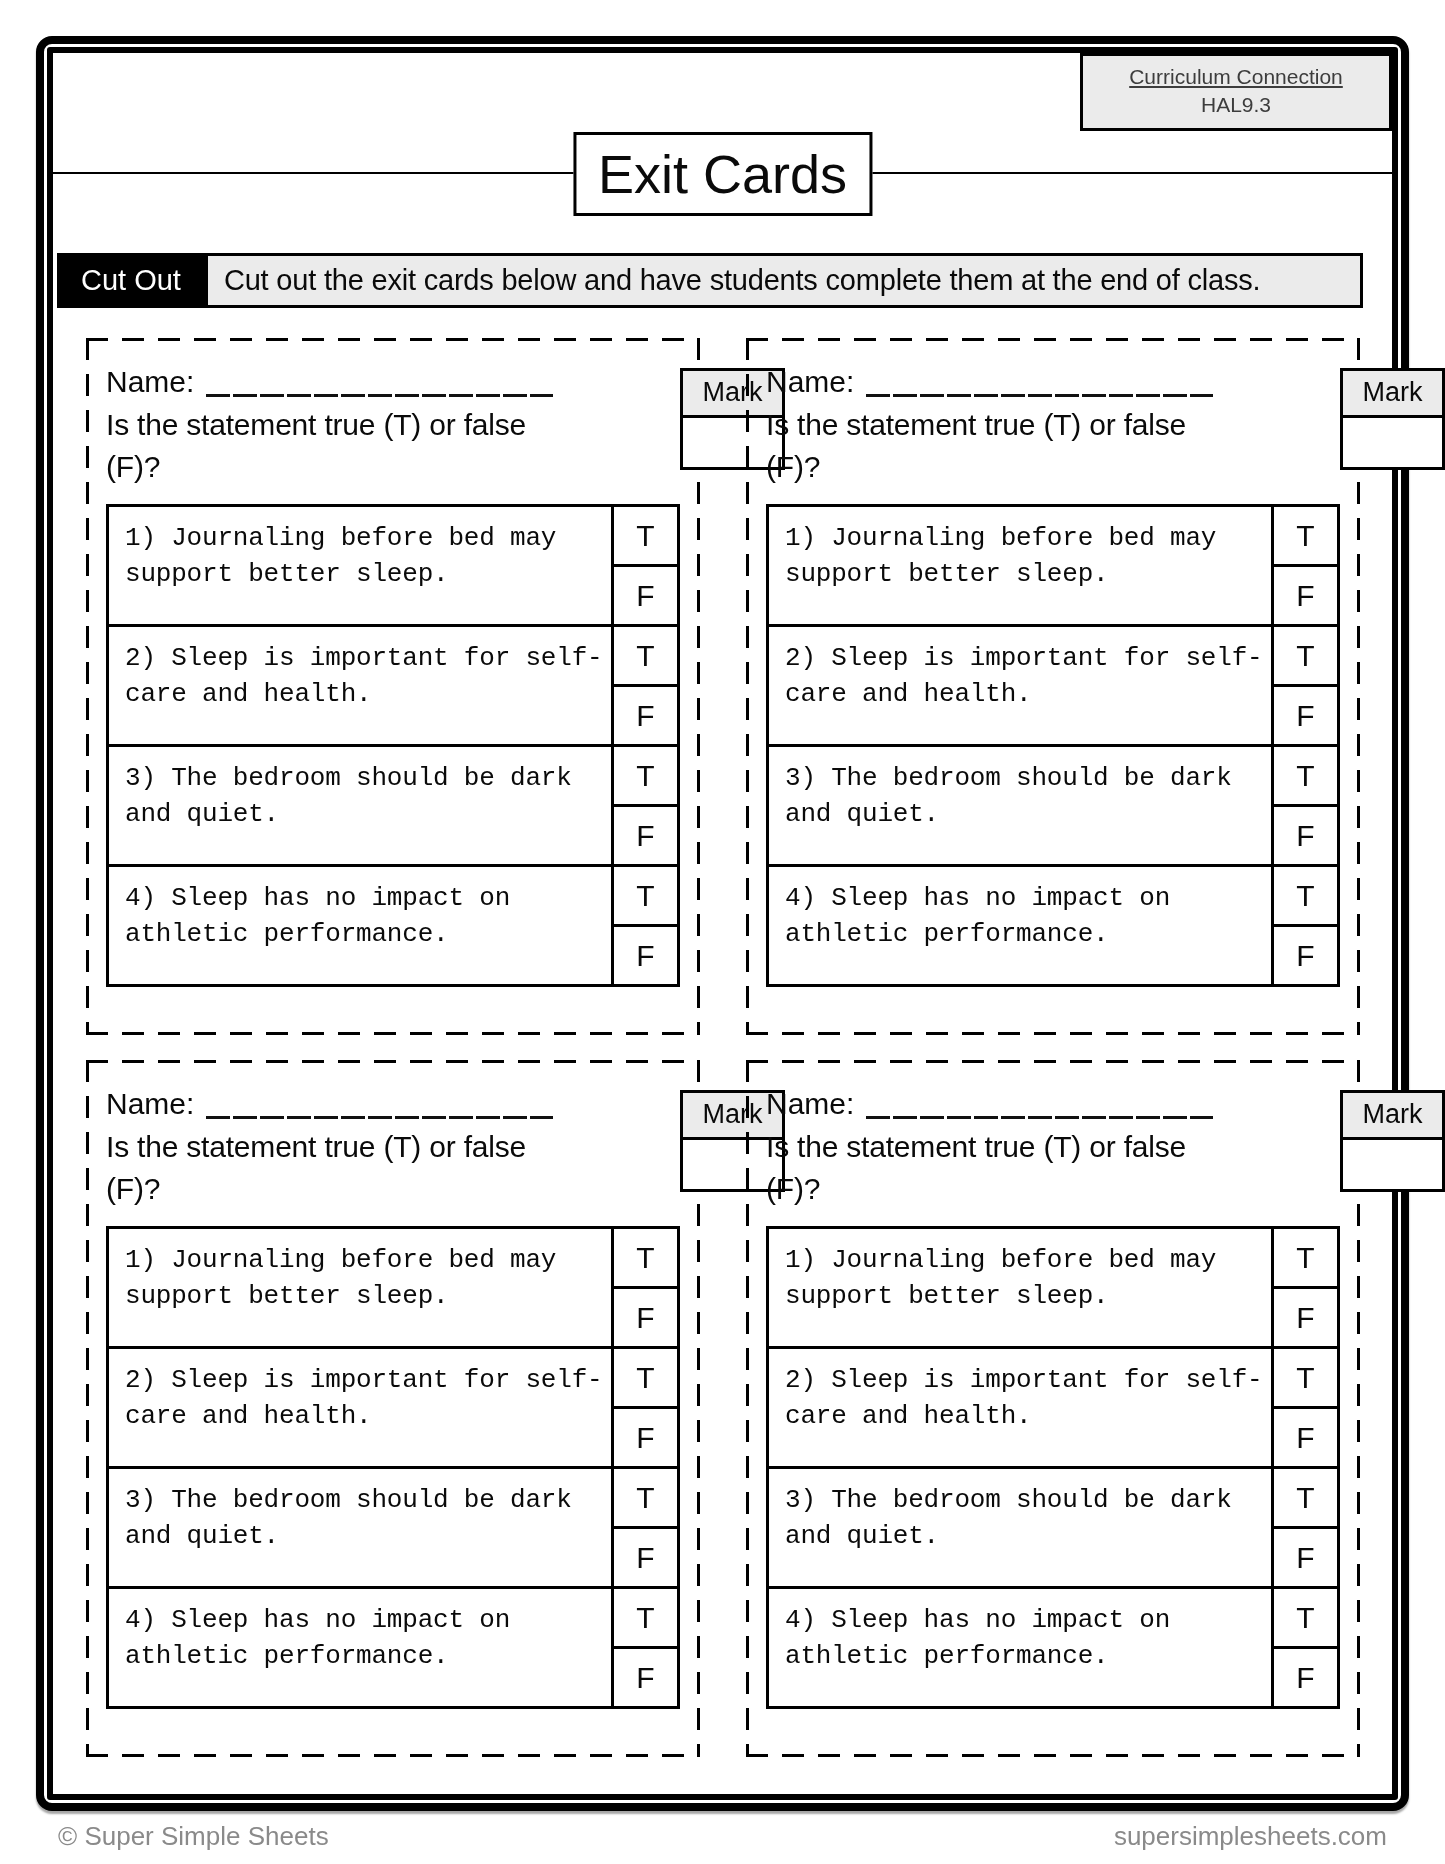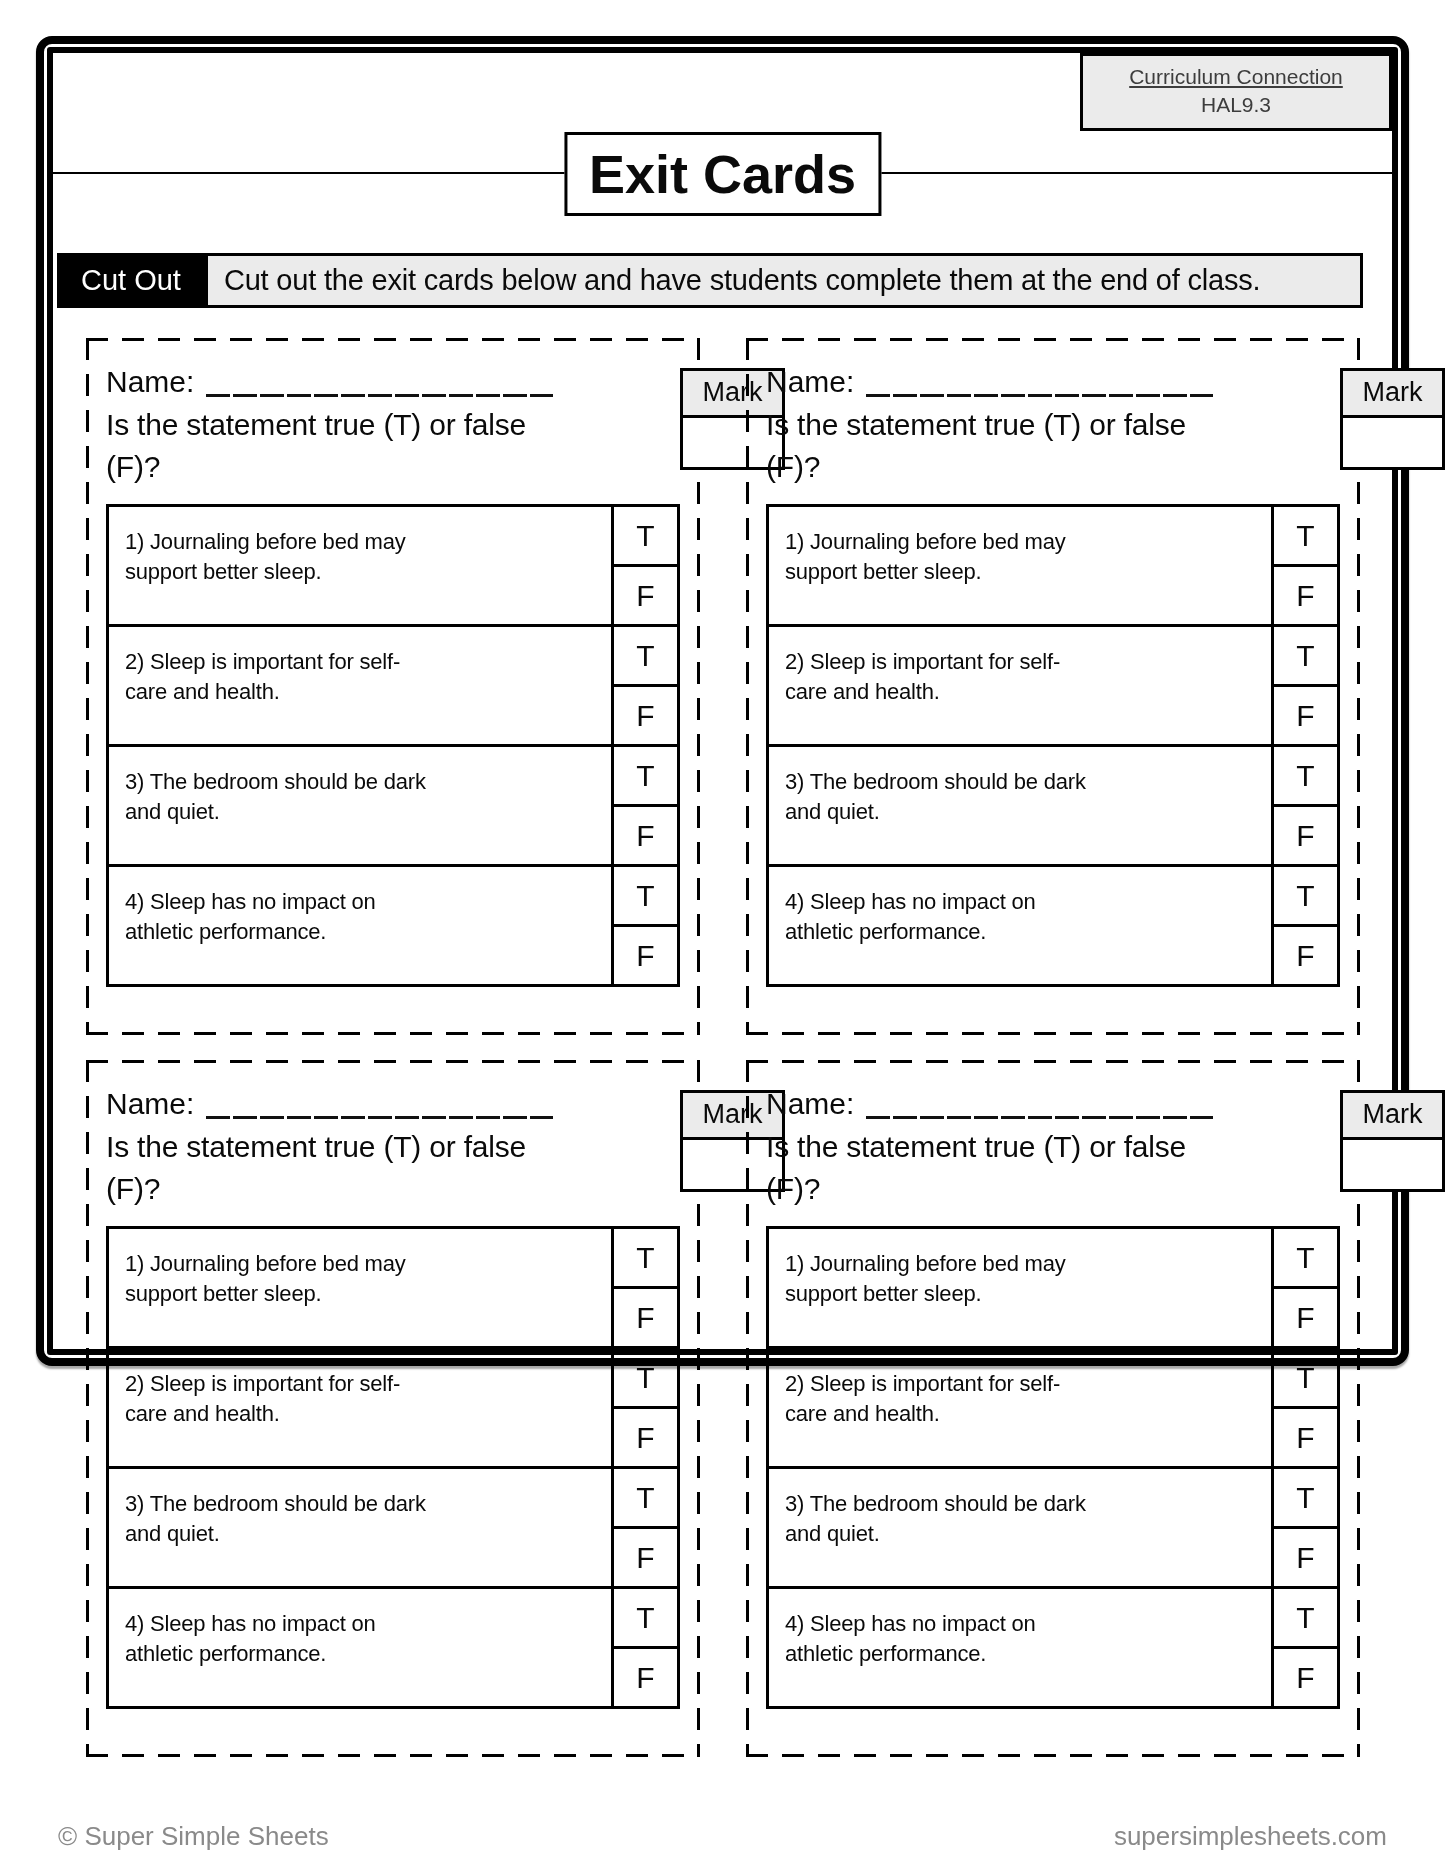--- a/index.html
+++ b/index.html
@@ -3,21 +3,21 @@
 <meta charset="utf-8">
 <style>
   * { margin:0; padding:0; box-sizing:border-box; }
   html, body { width:1445px; height:1864px; background:#ffffff; overflow:hidden; }
   body { font-family:"Liberation Sans", sans-serif; color:#0a0a0a; }
 
   .page { position:relative; width:1445px; height:1864px; background:#fff; }
 
   
   .frame-outer {
-    position:absolute; left:36px; top:36px; width:1373px; height:1330px;
+    position:absolute; left:36px; top:36px; width:1373px; height:1775px;
     border:8px solid #000; border-radius:16px; background:#fff;
     box-shadow:0 3px 2px rgba(0,0,0,0.35);
   }
   .frame-inner {
     position:absolute; left:3px; top:3px; right:3px; bottom:3px;
     border:6px solid #000; border-radius:3px;
   }
   .content { position:absolute; left:0; top:0; right:0; bottom:0; }
 
   
@@ -28,21 +28,21 @@
     padding:7px 8px 8px;
   }
   .curriculum-label { text-decoration:underline; }
 
   
   .title-row { position:relative; height:164px; }
   .title-rule { position:absolute; left:0; right:0; top:119px; height:2px; background:#000; }
   .title-box {
     position:absolute; left:50%; top:79px; transform:translateX(-50%);
     background:#fff; border:3px solid #000; padding:0 22px;
-    font-size:54px; font-weight:bold; line-height:1.45; white-space:nowrap;
+    font-size:54px; font-weight:normal; line-height:1.45; white-space:nowrap;
   }
 
   
   .cutout-row { display:flex; align-items:stretch; height:55px; margin:36px 29px 0 4px; }
   .cutout-label {
     background:#000; color:#fff; font-size:29px;
     display:flex; align-items:center; padding:9px 24px; white-space:nowrap;
   }
   .cutout-text {
     flex:1; background:#ebebeb; border:3px solid #000;
@@ -73,21 +73,21 @@
     background:repeating-linear-gradient(90deg,#111 0 24px,transparent 24px 27px);
   }
   .question { margin-top:4px; font-size:30px; line-height:1.4; letter-spacing:-0.2px; }
 
   .mark-box { position:absolute; top:4px; right:-105px; width:105px; border:3px solid #000; background:#fff; }
   .mark-label { background:#ebebeb; border-bottom:3px solid #000; text-align:center; font-size:27px; padding:6px 0 7px; }
   .mark-input { height:49px; background:#fff; }
 
   .tf-table { width:100%; border-collapse:collapse; margin-top:16px; }
   .tf-table td { border:3px solid #000; }
-  td.stmt { font-size:22px; line-height:1.35; padding:6px 8px 24px 16px; vertical-align:middle; letter-spacing:-0.2px; }
+  td.stmt { font-size:26px; line-height:1.35; padding:6px 8px 24px 16px; vertical-align:middle; letter-spacing:-0.2px;font-family:Liberation Mono, monospace; }
   td.tf { width:66px; height:60px; text-align:center; font-size:30px; vertical-align:middle; }
 
   
   .footer {
     position:absolute; left:58px; right:58px; bottom:12px;
     display:flex; justify-content:space-between;
     color:#8a8a8a; font-size:26px;
   }
 
   

